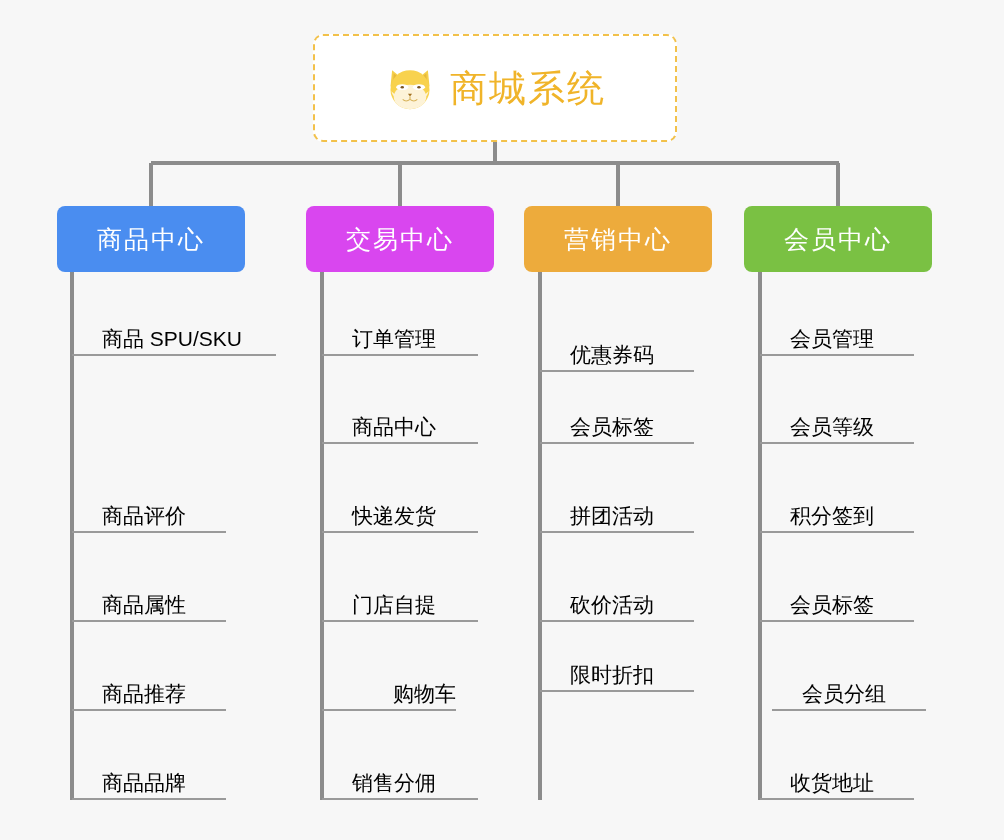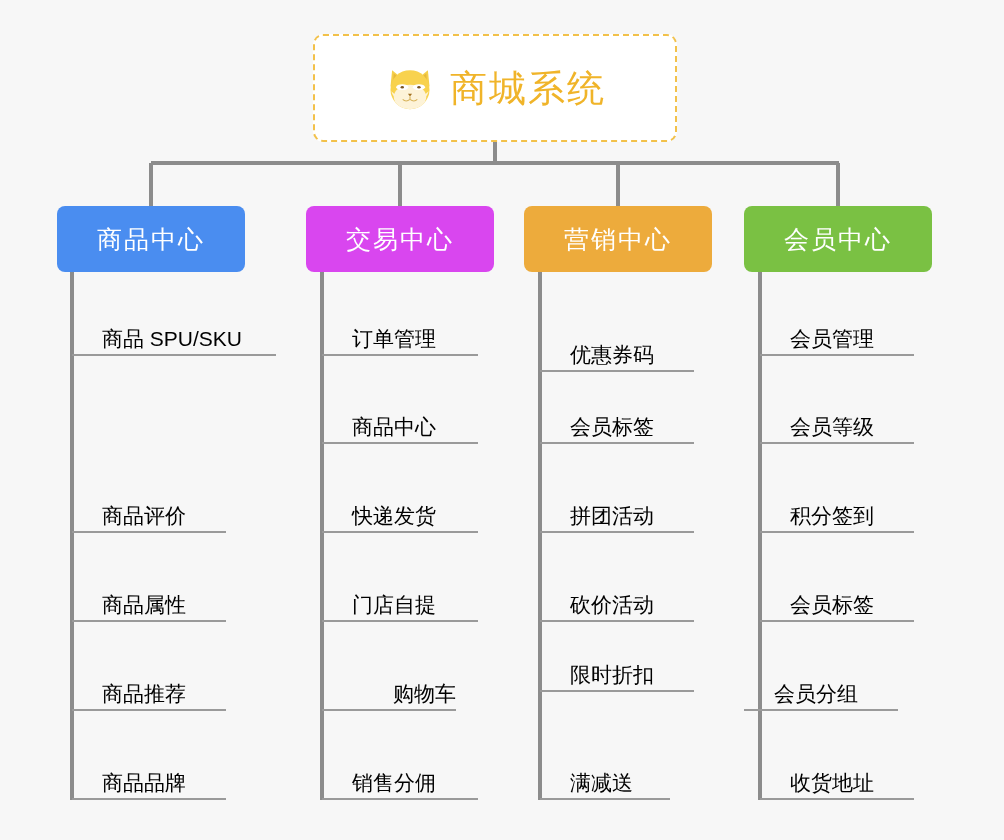--- a/index.html
+++ b/index.html
@@ -200,39 +200,36 @@
   </div>
   <div class="leaf" style="left:540px; top:487px; width:154px;">
     <span class="leaf-label">拼团活动</span>
   </div>
   <div class="leaf" style="left:540px; top:576px; width:154px;">
     <span class="leaf-label">砍价活动</span>
   </div>
   <div class="leaf" style="left:540px; top:646px; width:154px;">
     <span class="leaf-label">限时折扣</span>
   </div>
-  <div class="leaf" style="left:540px; top:754px; width:130px;">
-    <span class="leaf-label">满减送</span>
-  </div>
 
   <div class="category" style="left:744px; background:#7ac143;">
     <span class="category-label">会员中心</span>
   </div>
   <div class="leaf" style="left:760px; top:310px; width:154px;text-align:right;">
     <span class="leaf-label">会员管理</span>
   </div>
   <div class="leaf" style="left:760px; top:398px; width:154px;">
     <span class="leaf-label">会员等级</span>
   </div>
   <div class="leaf" style="left:760px; top:576px; width:154px;">
     <span class="leaf-label">会员标签</span>
   </div>
   <div class="leaf" style="left:760px; top:487px; width:154px;">
     <span class="leaf-label">积分签到</span>
   </div>
-  <div class="leaf" style="left:744px; top:665px; width:154px;">
+  <div class="leaf" style="left:772px; top:665px; width:154px;">
     <span class="leaf-label">会员分组</span>
   </div>
   <div class="leaf" style="left:760px; top:754px; width:154px;">
     <span class="leaf-label">收货地址</span>
   </div>
 
 </div>
 
 </body></html>

